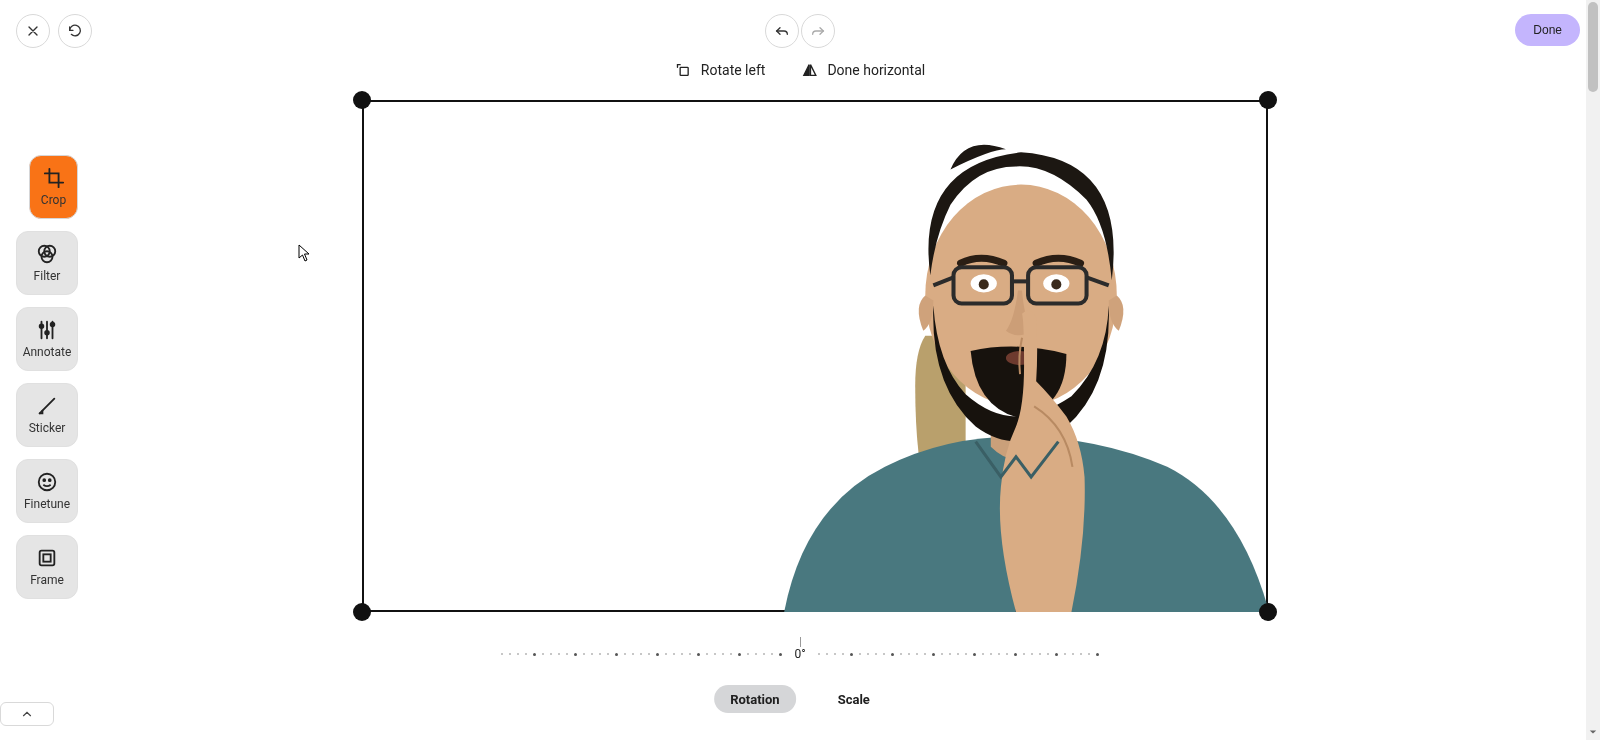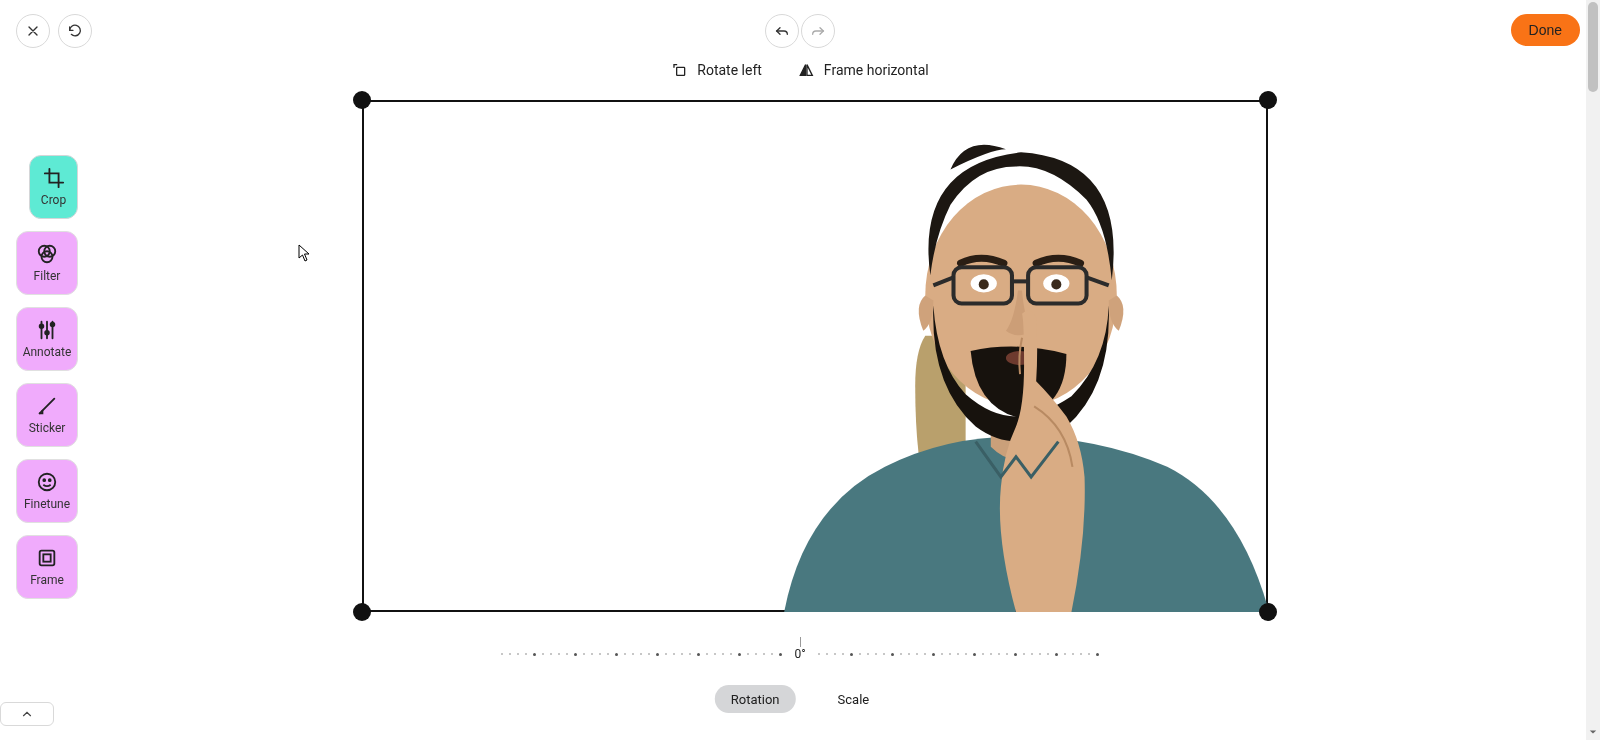--- a/index.html
+++ b/index.html
@@ -46,50 +46,50 @@
   }
   .top-center .circ-btn.disabled svg { stroke: #aaaaaa; }
 
   .done-btn {
     position: absolute;
     right: 20px; top: 14px;
     height: 32px;
     padding: 0 18px;
     border-radius: 16px;
     border: none;
-    background: #f97316;
+    background: #c4b5fd;
     color: #222;
-    font-size: 14px;
+    font-size: 12px;
     font-weight: 500;
     cursor: pointer;
   }
 
   
   .tool-column {
     position: absolute;
     left: 16px; top: 155px;
     width: 62px;
     display: flex;
     flex-direction: column;
     gap: 12px;
   }
   .tool-btn {
     height: 62px;
     border-radius: 12px;
     border: 1px solid #e0e0e0;
-    background: #f0abfc;
+    background: #e5e5e5;
     display: flex;
     flex-direction: column;
     align-items: center;
     justify-content: center;
     gap: 4px;
     cursor: pointer;
   }
   .tool-btn.active {
-    background: #5eead4;
+    background: #f97316;
     border-color: #d5d6d8;
     margin-left: 13px;
   }
   .tool-btn .ticon { width: 22px; height: 22px; display:flex;align-items:center;justify-content:center; }
   .tool-btn .ticon svg { width: 22px; height: 22px; stroke: #222; fill: none; }
   .tool-btn .tlabel { font-size: 12px; color: #333; }
 
   
   .transform-row {
     position: absolute;
@@ -188,20 +188,21 @@
 
   
   .mode-row {
     position: absolute;
     top: 685px;
     left: 50%;
     transform: translateX(-50%);
     display: flex;
     gap: 26px;
     align-items: flex-end;
+    font-weight: bold;
   }
   .pill {
     height: 28px;
     padding: 0 16px;
     border-radius: 14px;
     display:flex;
     align-items:center;
     font-size: 13px;
     cursor: pointer;
   }
@@ -291,21 +292,21 @@
         <rect x="8" y="8" width="12" height="12" rx="1"></rect>
         <path d="M8 4 L4 4 L4 8"></path>
       </svg>
     <span>Rotate left</span>
   </div>
   <div class="t-btn">
     <svg viewBox="0 0 24 24" stroke-width="2" fill="#222" stroke="#222">
         <path d="M11 4 L11 20 L3 20 Z" fill="#222"></path>
         <path d="M13 4 L13 20 L21 20 Z" fill="none"></path>
       </svg>
-    <span>Frame horizontal</span>
+    <span>Done horizontal</span>
   </div>
 </div>
 
 <div class="tool-column">
   <div class="tool-btn active">
     <span class="ticon">
       <svg viewBox="0 0 24 24" stroke-width="2" stroke-linecap="round">
           <path d="M7 2 L7 17 L22 17"></path>
           <path d="M2 7 L17 7 L17 22"></path>
         </svg>

